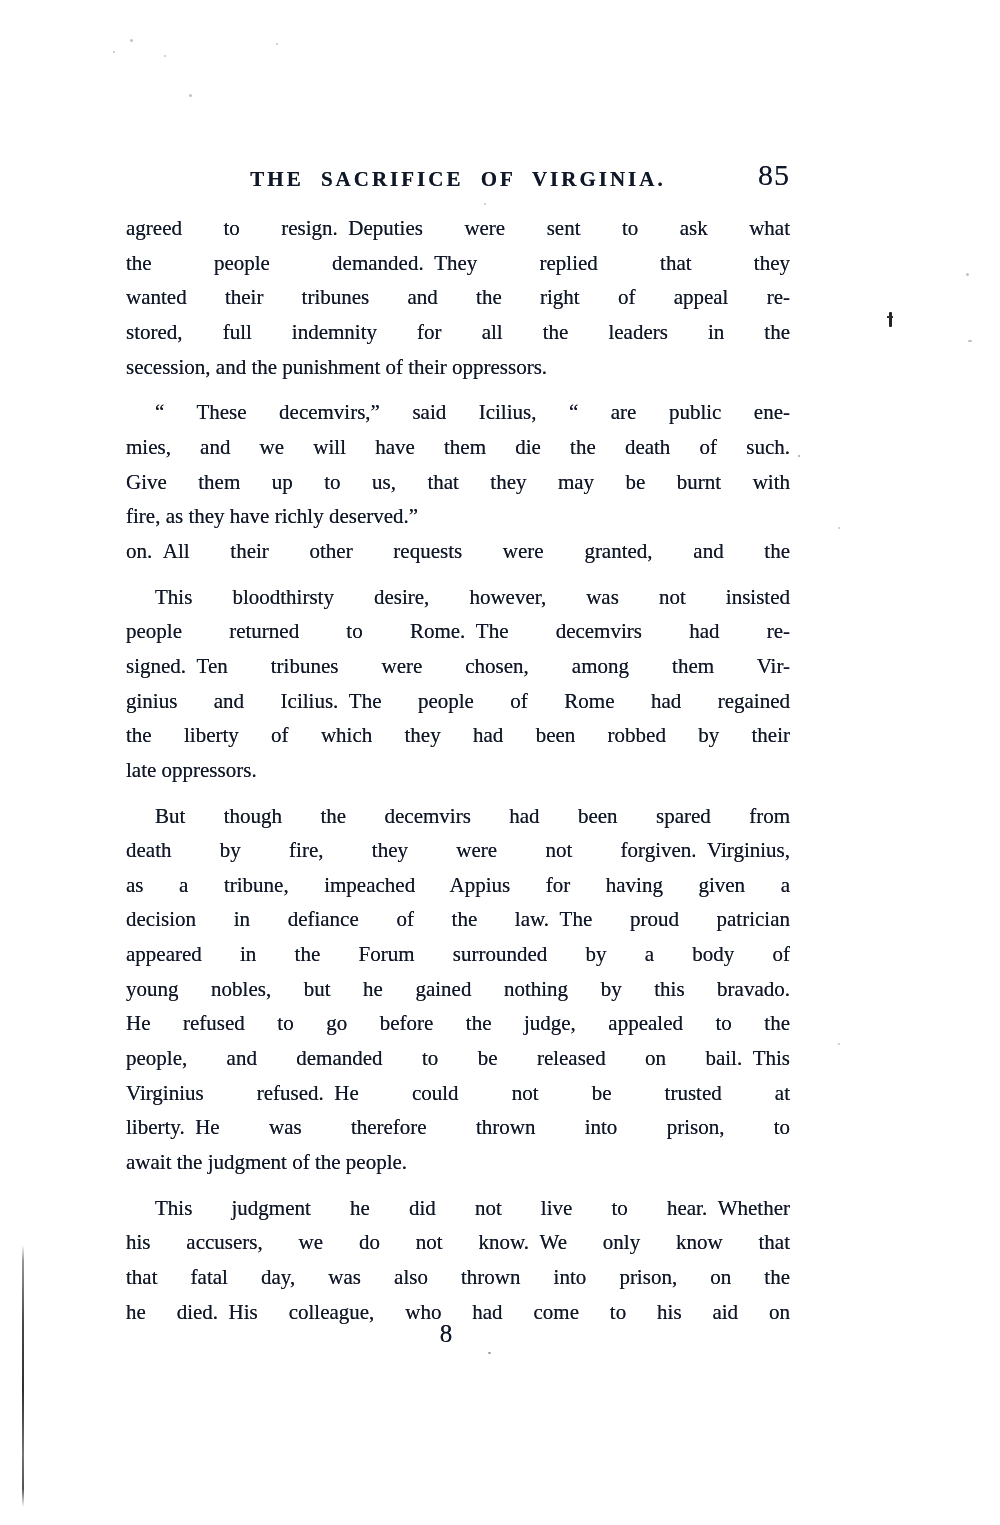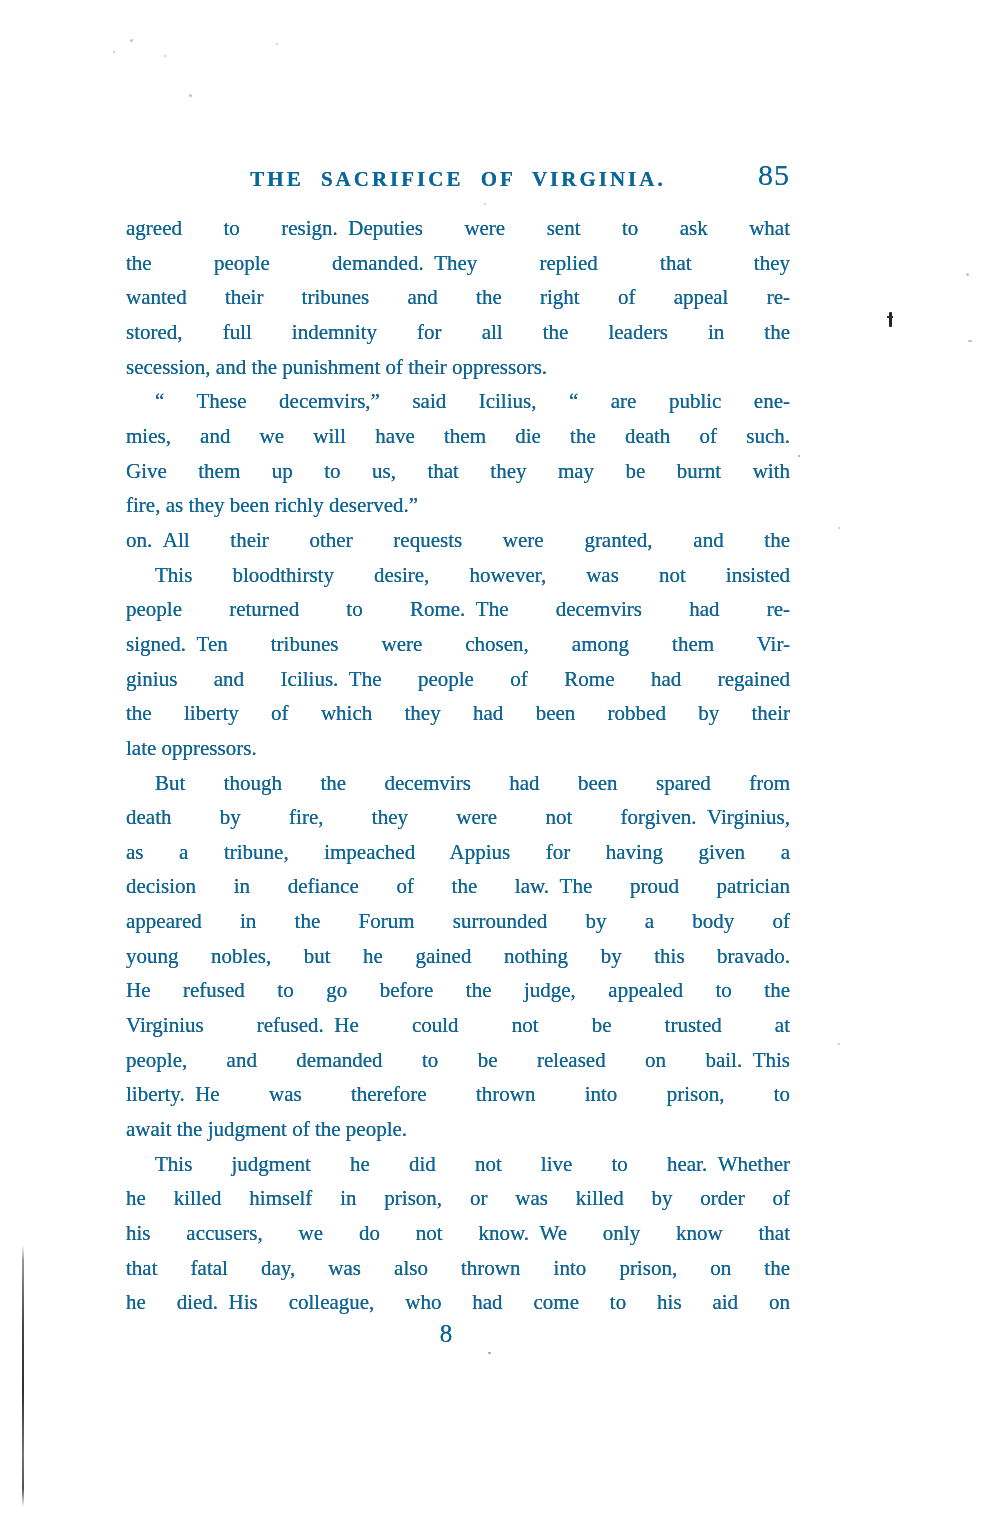--- a/index.html
+++ b/index.html
@@ -6,21 +6,21 @@
     margin: 0;
     padding: 0;
     background: #ffffff;
   }
   .page {
     position: relative;
     width: 1000px;
     height: 1525px;
     background: #ffffff;
     font-family: "Liberation Serif", serif;
-    color: #0369a1;
+    color: #0f172a;
     overflow: hidden;
   }
   
   .header {
     position: absolute;
     left: 126px;
     top: 160px;
     width: 664px;
     height: 38px;
   }
@@ -57,20 +57,21 @@
   }
   .line {
     text-align: justify;
     text-align-last: left;
   }
   .line.just {
     text-align-last: justify;
   }
   .line.ind {
     text-indent: 29px;
+    margin-top: 11px;
   }
   
   .signature {
     position: absolute;
     left: 126px;
     top: 1320px;
     width: 640px;
     text-align: center;
     font-size: 25px;
     text-shadow: 0 0 0.6px rgba(0,0,0,0.7);
@@ -134,47 +135,46 @@
         <div class="line just">agreed to resign. Deputies were sent to ask what</div>
         <div class="line just">the people demanded. They replied that they</div>
         <div class="line just">wanted their tribunes and the right of appeal re-</div>
         <div class="line just">stored, full indemnity for all the leaders in the</div>
         <div class="line">secession, and the punishment of their oppressors.</div>
       </div>
       <div class="para">
         <div class="line just ind">“ These decemvirs,” said Icilius, “ are public ene-</div>
         <div class="line just">mies, and we will have them die the death of such.</div>
         <div class="line just">Give them up to us, that they may be burnt with</div>
-        <div class="line">fire, as they been richly deserved.”</div>
+        <div class="line">fire, as they have richly deserved.”</div>
       </div>
       <div class="para">
         <div class="line just">on. All their other requests were granted, and the</div>
         <div class="line just ind">This bloodthirsty desire, however, was not insisted</div>
         <div class="line just">people returned to Rome. The decemvirs had re-</div>
         <div class="line just">signed. Ten tribunes were chosen, among them Vir-</div>
         <div class="line just">ginius and Icilius. The people of Rome had regained</div>
         <div class="line just">the liberty of which they had been robbed by their</div>
         <div class="line">late oppressors.</div>
       </div>
       <div class="para">
         <div class="line just ind">But though the decemvirs had been spared from</div>
         <div class="line just">death by fire, they were not forgiven. Virginius,</div>
         <div class="line just">as a tribune, impeached Appius for having given a</div>
         <div class="line just">decision in defiance of the law. The proud patrician</div>
         <div class="line just">appeared in the Forum surrounded by a body of</div>
         <div class="line just">young nobles, but he gained nothing by this bravado.</div>
         <div class="line just">He refused to go before the judge, appealed to the</div>
+        <div class="line just">people, and demanded to be released on bail. This</div>
         <div class="line just">Virginius refused. He could not be trusted at</div>
-        <div class="line just">people, and demanded to be released on bail. This</div>
         <div class="line just">liberty. He was therefore thrown into prison, to</div>
         <div class="line">await the judgment of the people.</div>
       </div>
       <div class="para">
         <div class="line just ind">This judgment he did not live to hear. Whether</div>
-        <div class="line just">he killed himself in prison, or was killed by order of</div>
         <div class="line just">his accusers, we do not know. We only know that</div>
         <div class="line just">that fatal day, was also thrown into prison, on the</div>
         <div class="line just">he died. His colleague, who had come to his aid on</div>
       </div>
     </div>
 
   <div class="signature">8</div>
 
   <div class="artifact-vline"></div>
   <div class="artifact-inkmark"></div>

